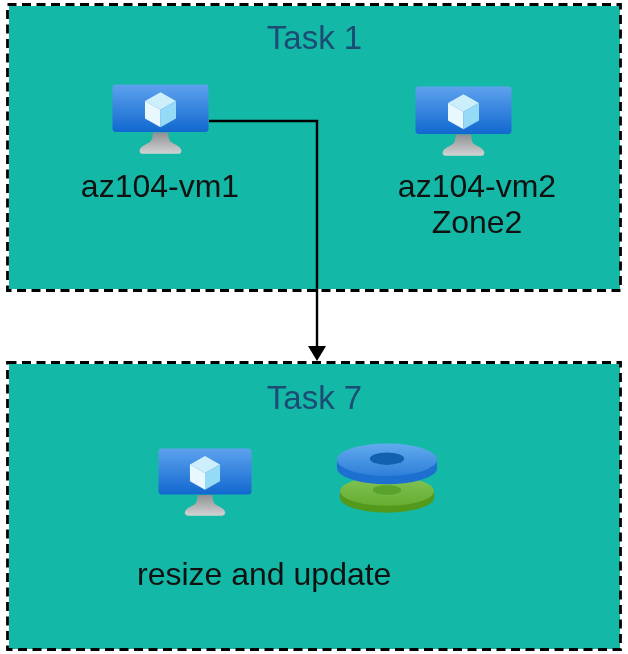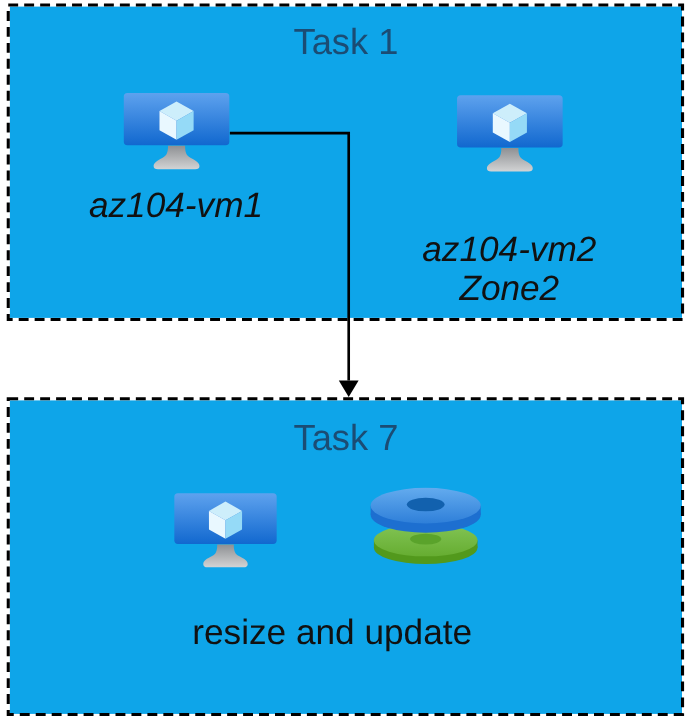--- a/index.html
+++ b/index.html
@@ -10,21 +10,21 @@
   }
   .canvas {
     position: relative;
     width: 628px;
     height: 654px;
     background: #ffffff;
     overflow: hidden;
   }
   .task-box {
     position: absolute;
-    background: #0ea5e9;
+    background: #14b8a6;
   }
   .task-box.task1 { left: 9px; top: 6px; width: 611px; height: 283px; }
   .task-box.task2 { left: 9px; top: 364px; width: 611px; height: 285px; }
   .task-title {
     position: absolute;
     left: 0; right: 0;
     text-align: center;
     font-size: 33px;
     line-height: 40px;
     font-weight: 400;
@@ -38,30 +38,28 @@
   .vm2-icon   { left: 406px; top: 80px; width: 97px; }
   .vm3-icon   { left: 149px; top: 84px; width: 94px; }
   .disks-icon { left: 326px; top: 79px; width: 104px; }
   .vm-label {
     position: absolute;
     width: 200px;
     text-align: center;
     font-size: 32px;
     line-height: 36px;
     color: #111111;
-    font-style: italic;
   }
   .vm1-label { left: 51px;  top: 162px; }
-  .vm2-label { left: 354px; top: 162px; margin-top: 40px; }
+  .vm2-label { left: 368px; top: 162px; }
   .caption {
     position: absolute;
     left: 128px;
     top: 192px;
     width: 330px;
-    text-align: center;
     font-size: 32px;
     line-height: 36px;
     color: #111111;
   }
   .overlay {
     position: absolute;
     left: 0; top: 0;
     width: 628px;
     height: 654px;
     pointer-events: none;

